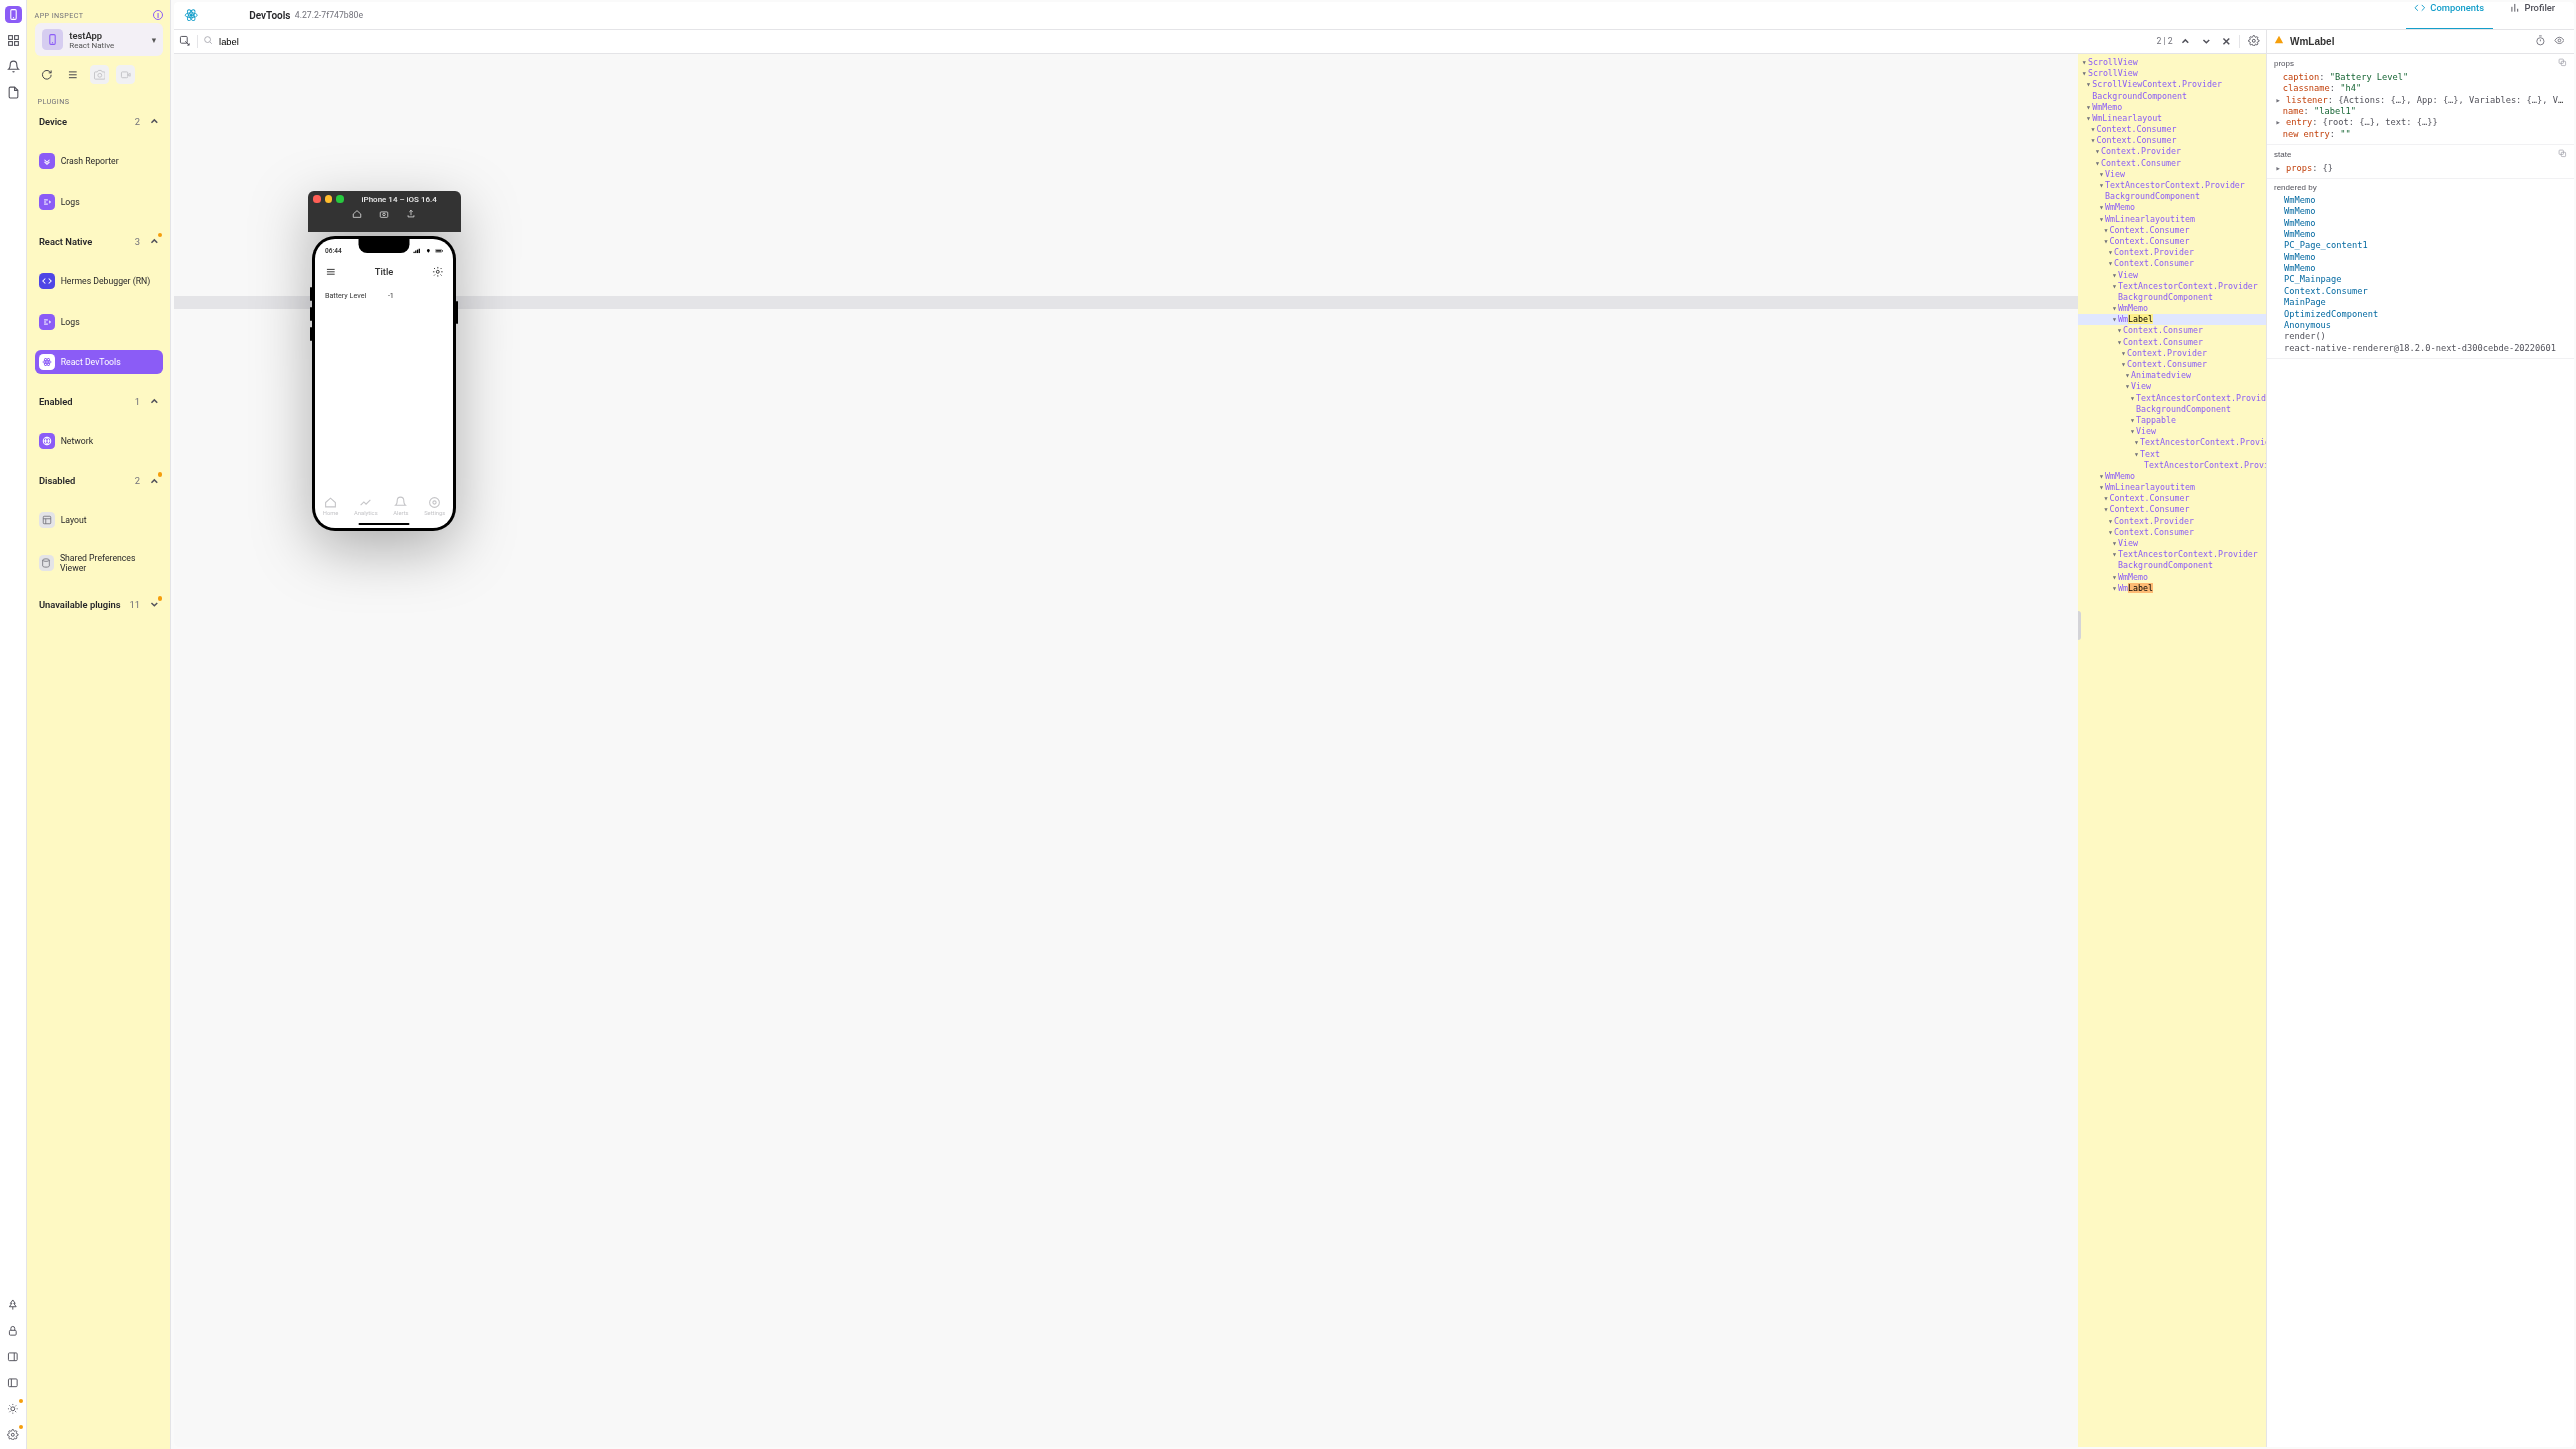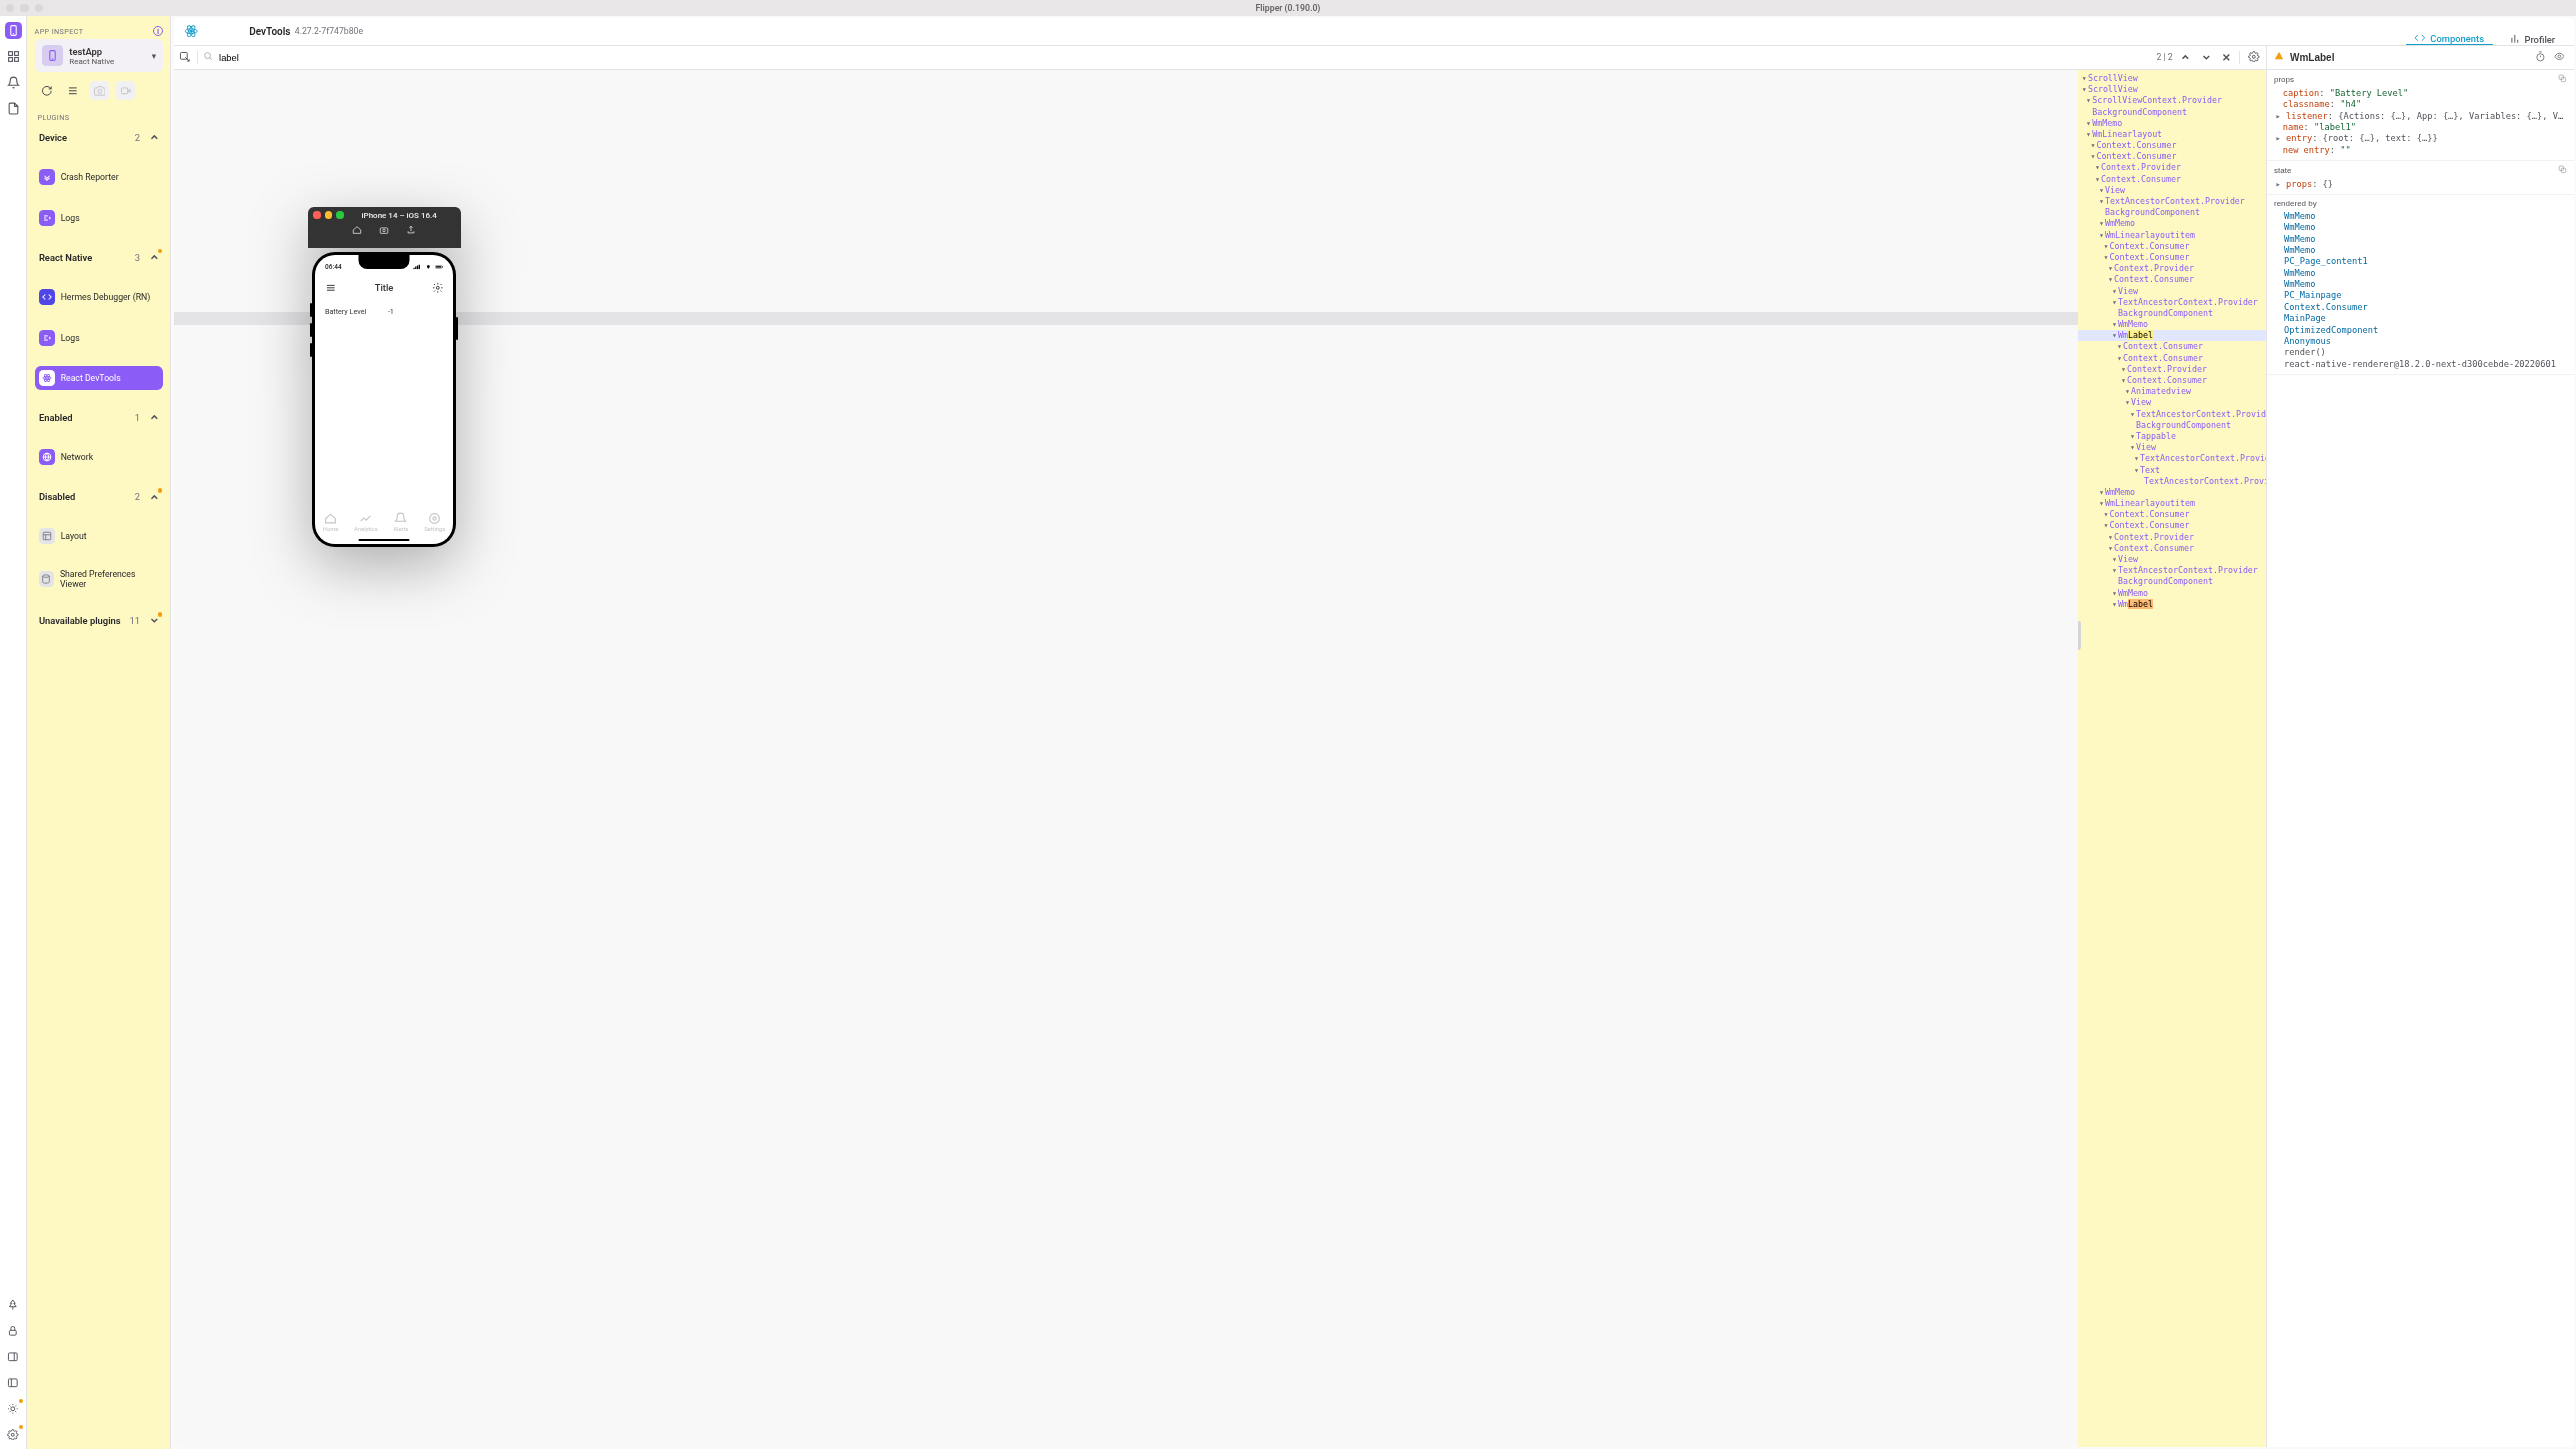--- a/index.html
+++ b/index.html
@@ -52,21 +52,21 @@
 .drag-handle { position: absolute; right: -2.2px; top: 50%; width: 3.6px; height: 17.3px; background: transparent; }
 
 
 .main { flex: 1; display: flex; flex-direction: column; background: #fafafa; overflow: hidden; }
 .main-header { height: 27.4px; background: #fff; border-bottom: 0.7px solid #e4e4e7; display: flex; align-items: center; padding: 0 10px; gap: 7.2px; margin: 2.2px 2.2px 0; border-radius: 4.3px 4.3px 0 0; }
 .react-logo { color: #149eca; display: flex; }
 .react-logo svg { width: 14.4px; height: 14.4px; }
 .main-header .ht { font-weight: 600; font-size: 10px; color: #27272a; margin-left: 44px; }
 .main-header .hv { font-size: 8.7px; color: #71717a; margin-left: -2.9px; }
 .main-header .spacer { flex: 1; }
-.tab { display: flex; align-items: flex-end; gap: 4.3px; padding: 0 8.7px; height: 100%; color: #52525b; font-size: 9.4px; font-weight: 500; }
+.tab { display: flex; align-items: flex-start; gap: 4.3px; padding: 0 8.7px; height: 100%; color: #52525b; font-size: 9.4px; font-weight: 500; }
 .tab svg { width: 11.6px; height: 11.6px; }
 .tab.active { color: #149eca; border-bottom: 1.4px solid #149eca; }
 
 .dev-body { flex: 1; display: flex; overflow: hidden; margin: 0 2.2px 2.2px; background: #fff; border-radius: 0 0 4.3px 4.3px; }
 .dev-left { flex: 1; display: flex; flex-direction: column; border-right: 0.7px solid #e4e4e7; overflow: hidden; }
 .dev-right { width: 307px; display: flex; flex-direction: column; overflow-y: auto; font-family: "SF Mono", Menlo, Consolas, monospace; font-size: 8.7px; }
 
 .search-row { height: 24.5px; display: flex; align-items: center; border-bottom: 0.7px solid #e4e4e7; padding: 0 5.8px; gap: 5.8px; }
 .search-row .picker { color: #52525b; }
 .search-row .picker svg { width: 11.6px; height: 11.6px; }
@@ -139,28 +139,20 @@
 .kv .k { color: #c2410c; }
 .kv .s { color: #166534; }
 .kv .p { color: #52525b; }
 .rb-list > div { padding: 0.7px 0 0.7px 10px; color: #0369a1; }
 .rb-list > div.gray { color: #52525b; }
 </style>
 </head>
 <body>
 
 <div class="window">
-  <div class="titlebar">
-    <div class="traffic-lights">
-      <div class="traffic-light"></div>
-      <div class="traffic-light"></div>
-      <div class="traffic-light"></div>
-    </div>
-    <div class="title-text">Flipper (0.190.0)</div>
-  </div>
 
   <div class="body">
 
     <div class="rail">
       <div class="rail-icon selected">
           <svg viewBox="0 0 24 24" fill="none" stroke="currentColor" stroke-width="2">
             <rect x="7" y="3" width="10" height="18" rx="2"></rect>
             <line x1="11" y1="18" x2="13" y2="18"></line>
           </svg>
         </div>

